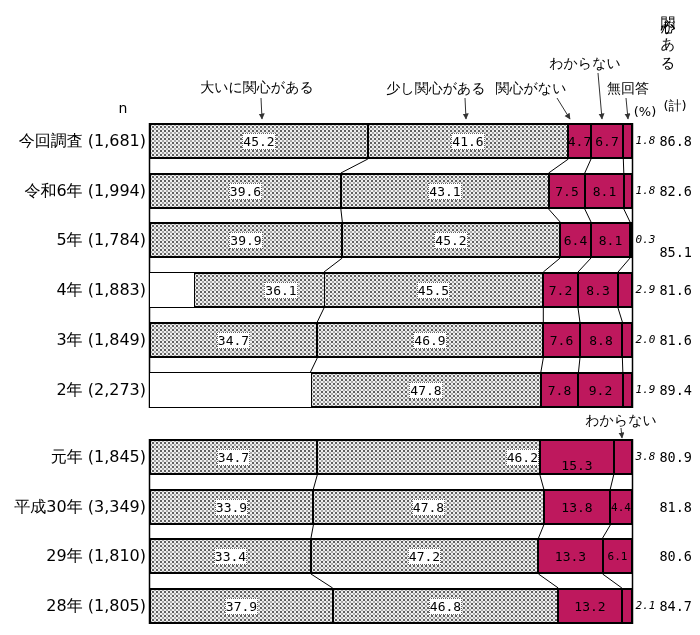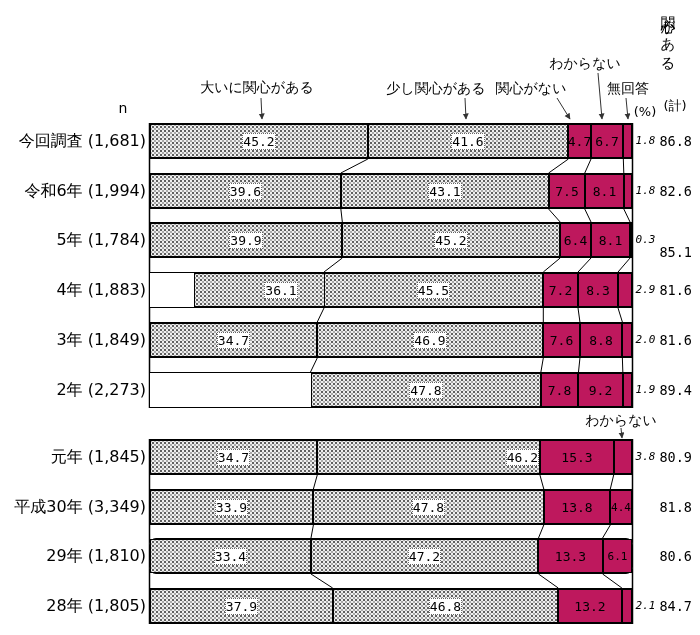--- a/index.html
+++ b/index.html
@@ -230,21 +230,21 @@
       <div class="outside-val" style="top: 373px;">1.9</div>
       <div class="total-val" style="top: 373px;">89.4</div>
       <div class="row-label" style="top: 440px;">元年 (1,845)</div>
       <div class="bar" style="top: 439px;">
         <div class="seg pat" style="left: 0px; width: 167px;">
           <span class="val chip">34.7</span>
         </div>
         <div class="seg pat" style="left: 167px; width: 223px; justify-content: flex-end;">
           <span class="val chip">46.2</span>
         </div>
-        <div class="seg" style="left: 390px; width: 74px;">
+        <div class="seg" style="left: 390px; width: 74px; align-items: flex-end;">
           <span class="val">15.3</span>
         </div>
         <div class="seg" style="left: 464px; width: 18px;"></div>
       </div>
       <div class="outside-val" style="top: 440px;">3.8</div>
       <div class="total-val" style="top: 440px;">80.9</div>
       <div class="row-label" style="top: 490px;">平成30年 (3,349)</div>
       <div class="bar" style="top: 489px;">
         <div class="seg pat" style="left: 0px; width: 163px;">
           <span class="val chip">33.9</span>
@@ -254,21 +254,21 @@
         </div>
         <div class="seg" style="left: 394px; width: 66px;">
           <span class="val">13.8</span>
         </div>
         <div class="seg" style="left: 460px; width: 22px;">
           <span class="val tiny">4.4</span>
         </div>
       </div>
       <div class="total-val" style="top: 490px;">81.8</div>
       <div class="row-label" style="top: 539px;">29年 (1,810)</div>
-      <div class="bar" style="top: 538px; border-radius: 7px;">
+      <div class="bar" style="top: 538px;">
         <div class="seg pat" style="left: 0px; width: 161px;">
           <span class="val chip">33.4</span>
         </div>
         <div class="seg pat" style="left: 161px; width: 227px;">
           <span class="val chip">47.2</span>
         </div>
         <div class="seg" style="left: 388px; width: 65px;">
           <span class="val">13.3</span>
         </div>
         <div class="seg" style="left: 453px; width: 29px; justify-content: center;">

